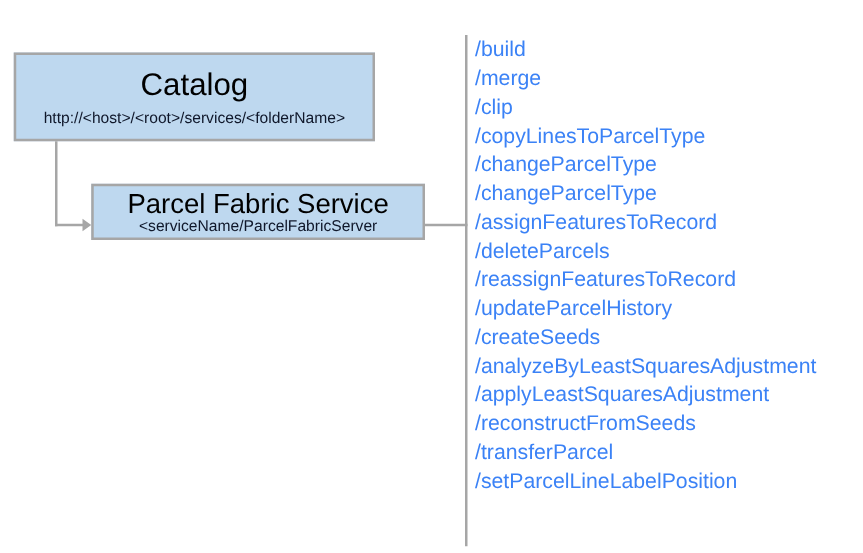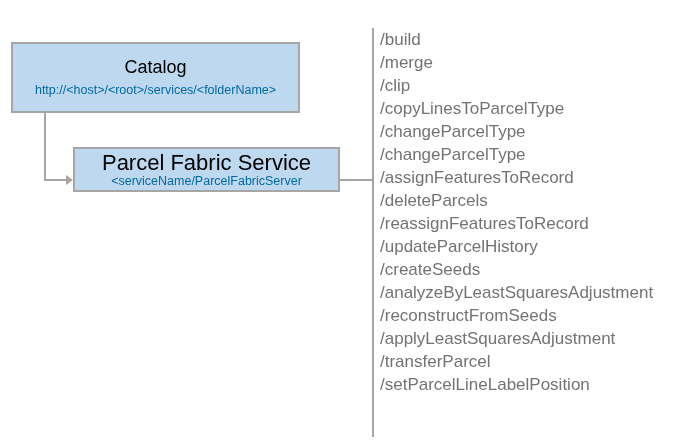--- a/index.html
+++ b/index.html
@@ -30,33 +30,33 @@
     align-items: center;
     justify-content: center;
   }
   .node-title {
     color: #000000;
     font-weight: normal;
     line-height: 1.05;
     white-space: nowrap;
   }
   .node-sub {
-    color: #0369a1;
+    color: #0f172a;
     white-space: nowrap;
     line-height: 1.1;
   }
 
   #catalog-node {
     left: 11px;
     top: 42px;
     width: 289px;
     height: 71px;
   }
   #catalog-node .node-title {
-    font-size: 18px;
+    font-size: 25px;
     margin-top: 1px;
   }
   #catalog-node .node-sub {
     font-size: 12.5px;
     margin-top: 7px;
   }
 
   #service-node {
     left: 73px;
     top: 147px;
@@ -110,21 +110,21 @@
   #operations-panel {
     position: absolute;
     left: 372px;
     top: 28px;
     height: 409px;
     border-left: 2px solid #a6a6a6;
     box-sizing: border-box;
     padding-left: 6px;
   }
   .op-item {
-    color: #737373;
+    color: #3b82f6;
     font-size: 17px;
     line-height: 23px;
     white-space: nowrap;
   }
 </style>
 </head>
 <body>
 
 <div id="diagram">
 
@@ -150,19 +150,19 @@
       <div class="op-item">/clip</div>
       <div class="op-item">/copyLinesToParcelType</div>
       <div class="op-item">/changeParcelType</div>
       <div class="op-item">/changeParcelType</div>
       <div class="op-item">/assignFeaturesToRecord</div>
       <div class="op-item">/deleteParcels</div>
       <div class="op-item">/reassignFeaturesToRecord</div>
       <div class="op-item">/updateParcelHistory</div>
       <div class="op-item">/createSeeds</div>
       <div class="op-item">/analyzeByLeastSquaresAdjustment</div>
+      <div class="op-item">/applyLeastSquaresAdjustment</div>
       <div class="op-item">/reconstructFromSeeds</div>
-      <div class="op-item">/applyLeastSquaresAdjustment</div>
       <div class="op-item">/transferParcel</div>
       <div class="op-item">/setParcelLineLabelPosition</div>
     </div>
 
 </div>
 
 </body></html>

